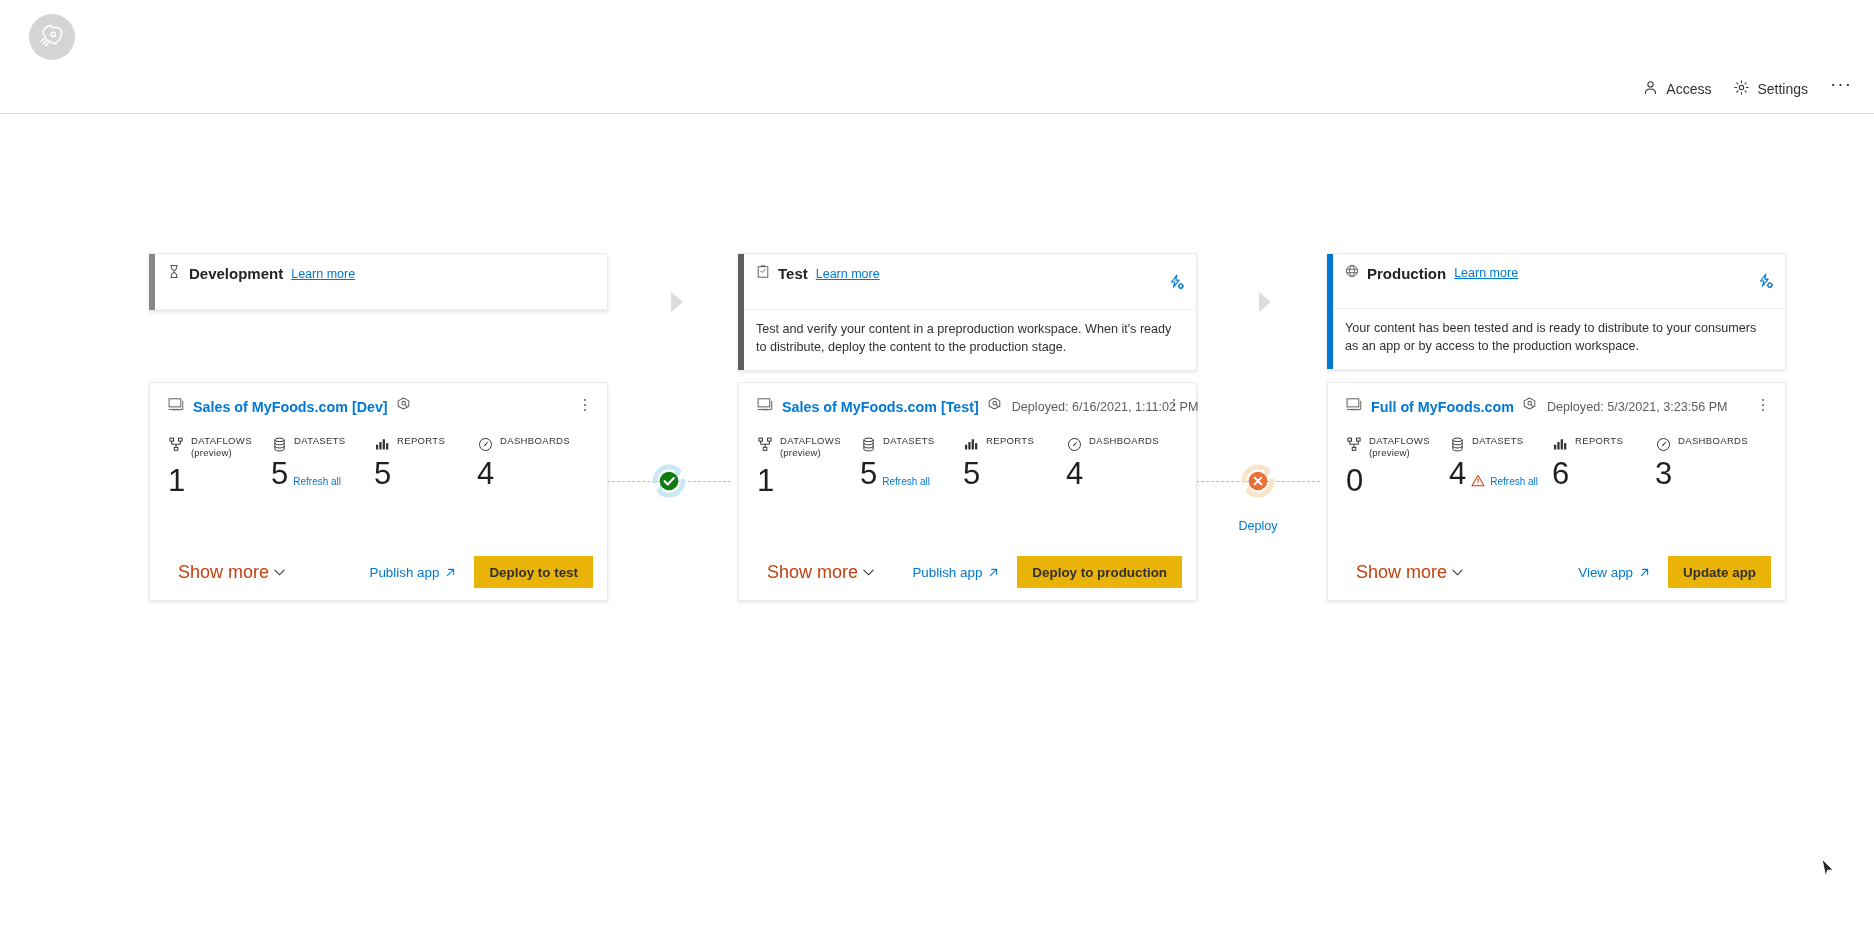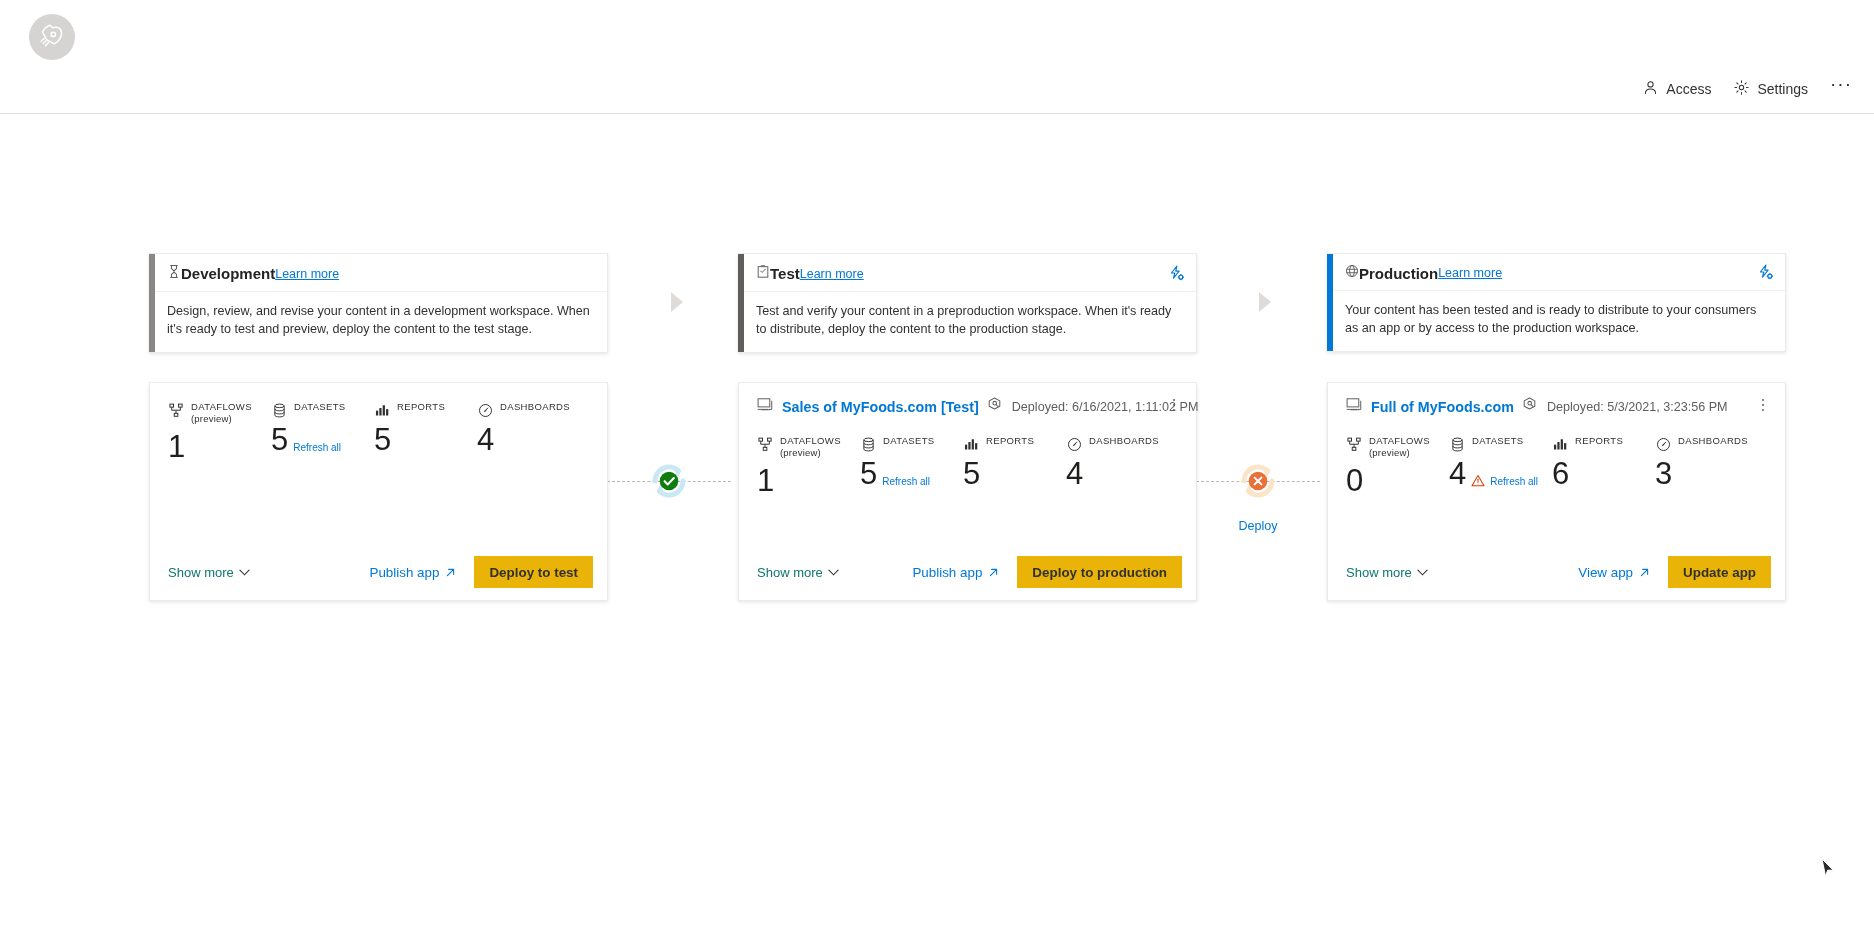--- a/index.html
+++ b/index.html
@@ -67,22 +67,22 @@
     width: 459px;
     background: #fff;
     border: 1px solid #edebe9;
     border-left: none;
     box-shadow: 0 0.3px 0.9px rgba(0,0,0,0.08), 0 1.6px 3.6px rgba(0,0,0,0.10);
     display: flex;
   }
   .stage-accent { width: 6px; flex: none; }
   .stage-body { flex: 1; min-width: 0; }
   .stage-title-row {
-    display: flex; align-items: center; gap: 0;
-    padding: 10px 12px 8px 12px;
+    display: flex; align-items: center; gap: 8px;
+    padding: 10px 12px 26px 12px;
     border-bottom: 1px solid #f1f0ef;
     position: relative;
   }
   .stage-title {
     font-size: 15px; font-weight: 700; color: #252423;
   }
   .learn-more {
     font-size: 12.5px; color: #0078d4; text-decoration: underline; cursor: pointer;
   }
   .stage-rules-icon {
@@ -155,21 +155,21 @@
   .refresh-all { font-size: 10px; color: #0078d4; cursor: pointer; padding-bottom: 4px; white-space: nowrap; }
   .warn-icon { padding-bottom: 4px; display: flex; }
 
   .card-foot {
     display: flex; align-items: center;
     padding: 0 14px 0 18px;
     height: 56px;
     gap: 0;
   }
   .show-more {
-    font-size: 13px; color: #0f766e; display: flex; align-items: center; gap: 5px; cursor: pointer;
+    font-size: 18px; color: #c2410c; display: flex; align-items: center; gap: 5px; cursor: pointer; margin-left: 10px;
   }
   .foot-spacer { flex: 1; }
   .app-link {
     font-size: 13.4px; color: #0078d4; display: flex; align-items: center; gap: 6px; cursor: pointer;
     margin-right: 18px;
     padding-left: 32px;
   }
   .btn-primary {
     background: #eab308; color: #323130;
     border: none; font-weight: 700; font-size: 13.4px;
@@ -247,21 +247,20 @@
     <div class="stage-body">
       <div class="stage-title-row">
         <span>
           <svg width="14" height="15" viewBox="0 0 14 16" fill="none" stroke="#605e5c" stroke-width="1.1">
             <path d="M3 1.5h8M3 14.5h8M4.3 1.5v3.3L7 7.4l2.7-2.6V1.5M4.3 14.5v-3.3L7 8.6l2.7 2.6v3.3"></path>
           </svg>
         </span>
         <span class="stage-title">Development</span>
         <span class="learn-more">Learn more</span>
       </div>
-      <div class="stage-desc">Design, review, and revise your content in a development workspace. When it's ready to test and preview, deploy the content to the test stage.</div>
     </div>
   </div>
 
   <div class="stage-head col-test">
     <div class="stage-accent" style="background:#605e5c"></div>
     <div class="stage-body">
       <div class="stage-title-row">
         <span>
           <svg width="14" height="15" viewBox="0 0 16 16" fill="none" stroke="#605e5c" stroke-width="1.1">
             <rect x="2.5" y="2.5" width="11" height="12"></rect>
@@ -332,20 +331,43 @@
         <path d="M34 14.5 41.5 19l-4.6 7.4z" fill="#fbe4c8"></path>
         <path d="M24 43.5 16.5 39l4.6-7.4z" fill="#fbe4c8"></path>
         <circle cx="29" cy="29" r="9.3" fill="#e8703a"></circle>
         <path d="M25.6 25.6l6.8 6.8M32.4 25.6l-6.8 6.8" stroke="#fff" stroke-width="2" stroke-linecap="round"></path>
       </svg>
     </div>
     <div class="compare-label">Deploy</div>
   </div>
 
   <div class="card col-dev">
+    <div class="card-head">
+      <span>
+        <svg width="18" height="16" viewBox="0 0 20 17" fill="none" stroke="#605e5c" stroke-width="1.1">
+          <rect x="1.2" y="1.6" width="13" height="9" fill="#fff"></rect>
+          <path d="M5.4 13.8h8.4M16.4 4.2v9.2h-2.6" stroke-linecap="round"></path>
+          <path d="M1.2 13.4h10.6" stroke-linecap="round"></path>
+        </svg>
+      </span>
+      <span class="ws-name">Sales of MyFoods.com [Dev]</span>
+      <span>
+        <svg width="17" height="17" viewBox="0 0 18 18" fill="none" stroke="#605e5c" stroke-width="1.1" stroke-linejoin="round">
+          <path d="M3.4 5.2 9 2.2l5.6 3v5.6L9 13.8 3.4 10.8z"></path>
+          <circle cx="9.2" cy="7.6" r="1.9" stroke="#605e5c"></circle>
+          <path d="M10.6 9 12.6 11" stroke-linecap="round"></path>
+        </svg>
+      </span>
+      <span class="deployed-label"></span>
+      <span class="kebab">
+          <i></i>
+          <i></i>
+          <i></i>
+        </span>
+    </div>
 
     <div class="stats">
       <div class="stat">
         <div class="stat-top">
           <span class="stat-icon">
             <svg width="15" height="15" viewBox="0 0 16 16" fill="none" stroke="#323130" stroke-width="1.05">
               <rect x="1" y="1.2" width="3.8" height="3.2"></rect>
               <rect x="10.2" y="1.2" width="3.8" height="3.2"></rect>
               <rect x="5.6" y="11" width="3.8" height="3.2"></rect>
               <path d="M2.9 4.4v3.3h9.2V4.4M7.5 7.7v3.3"></path>

